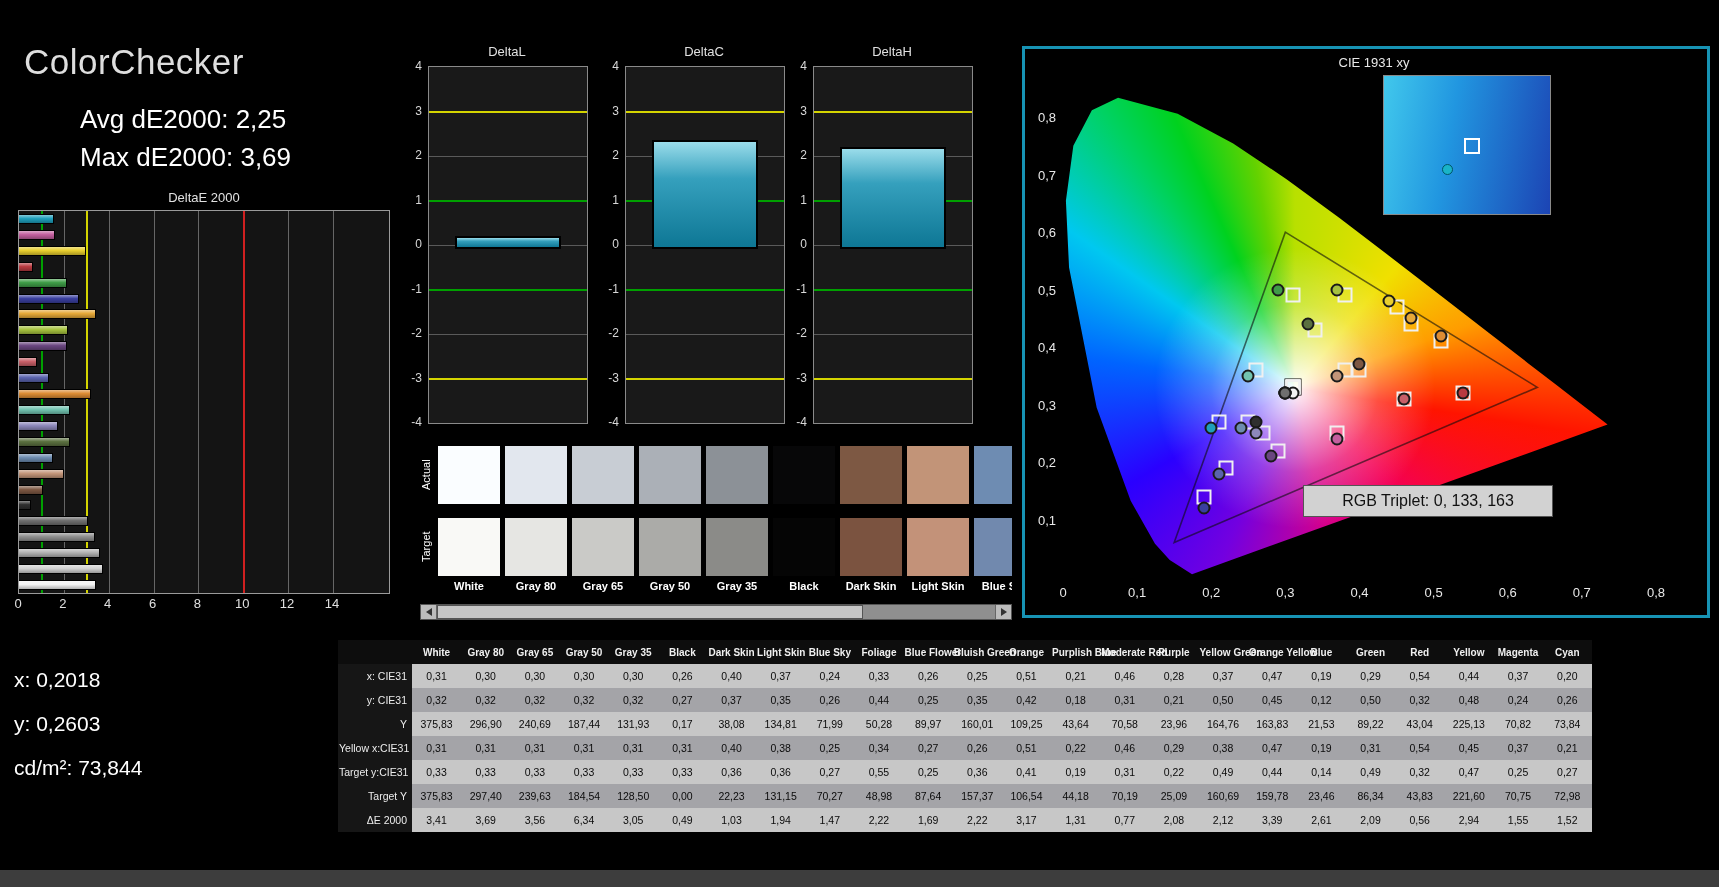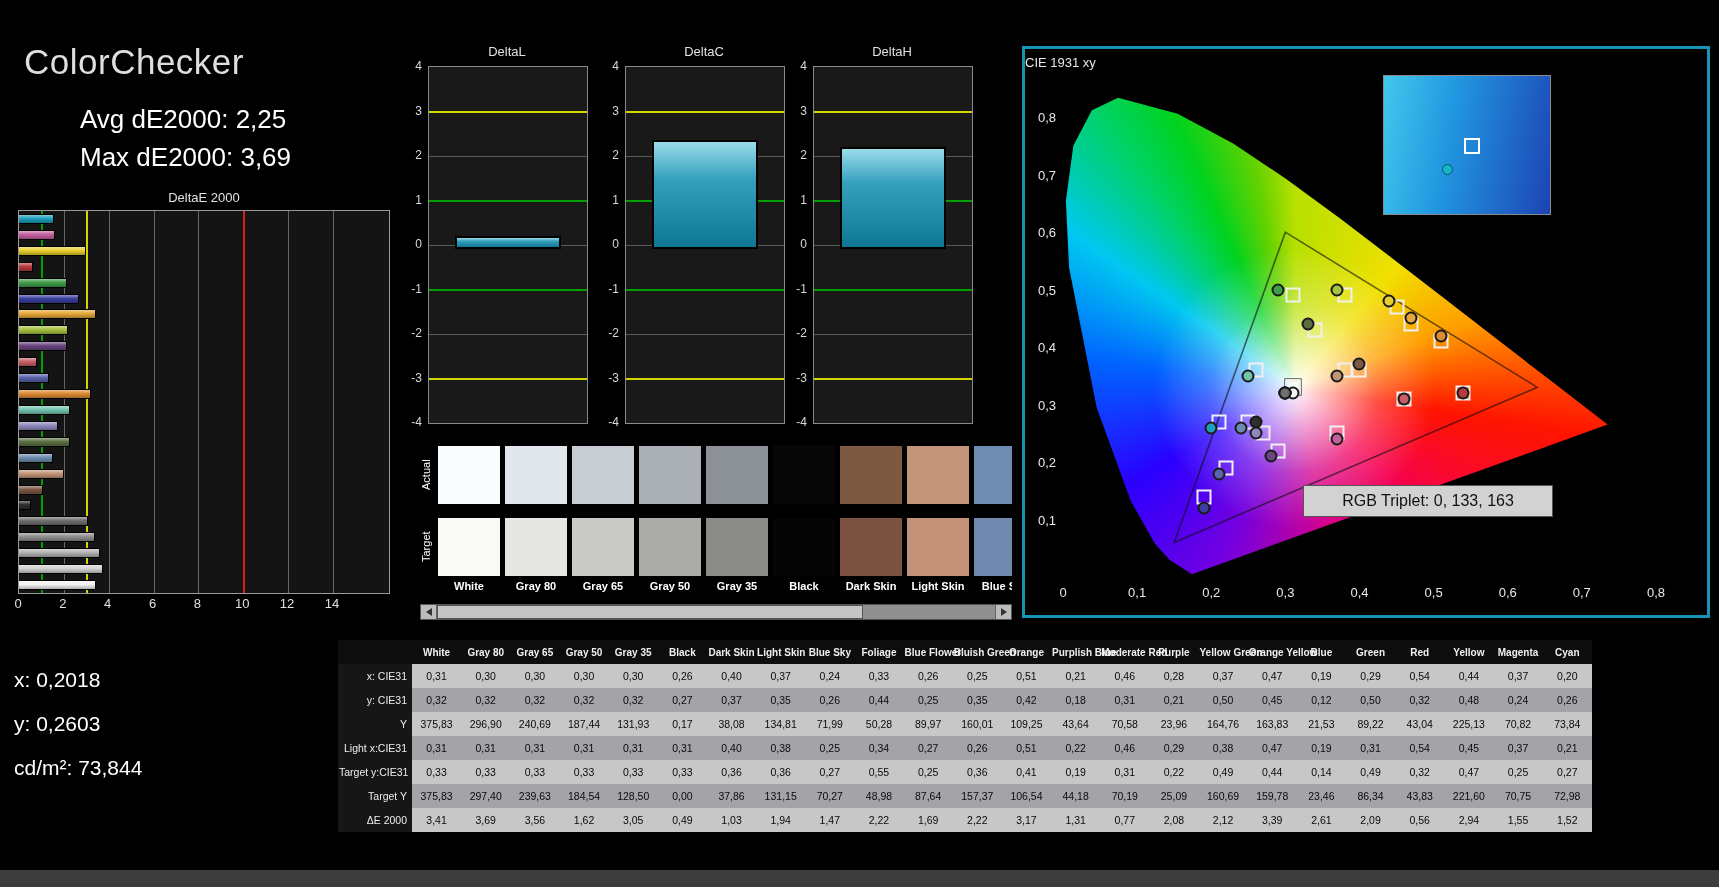--- a/index.html
+++ b/index.html
@@ -59,21 +59,21 @@
   .sb-btn:first-child{border-right:1px solid #666}
   .sb-btn:last-child{border-left:1px solid #666}
   .arr{width:0;height:0;border-style:solid}
   .arr-l{border-width:4px 6px 4px 0;border-color:transparent #333 transparent transparent}
   .arr-r{border-width:4px 0 4px 6px;border-color:transparent transparent transparent #333}
   .sb-track{flex:1;position:relative;background:#8f8f8f}
   .sb-thumb{position:absolute;left:0;top:0;bottom:0;width:76%;background:#c6c6c6;border:1px solid #555}
 
   
   #cie-panel{left:1022px;top:46px;width:682px;height:566px;border:3px solid #1793b4;background:#000}
-  #cie-title{position:absolute;top:6px;left:0;width:100%;font-size:13px;color:#e8e8e8}
+  #cie-title{position:absolute;top:6px;left:8px;width:100%;text-align:center;font-size:13px;color:#e8e8e8}
   #cie-plot{position:absolute;left:38px;top:28px;width:630px;height:500px}
   .horseshoe{position:absolute;left:0;top:0;width:100%;height:100%;
     background:
       radial-gradient(circle 140px at 36.8% 62.2%, rgba(255,255,255,.98) 0, rgba(255,255,255,.25) 60%, rgba(255,255,255,0) 100%),
       conic-gradient(from 0deg at 36.8% 62.2%,
         #b8e000 0deg,#f0e000 40deg,#ff9d00 70deg,#ff1400 99deg,#f40055 135deg,#d4008c 168deg,
         #7300e0 203deg,#2a00ff 240deg,#0064ff 278deg,#00c8f0 305deg,#00d264 325deg,#00d21e 336deg,
         #64d200 350deg,#b8e000 360deg);
     clip-path:polygon(20.48% 99.43%,16.94% 96.59%,14.6% 93.36%,10.74% 84.75%,5.34% 66.09%,0.96% 38.11%,
       0.46% 24.74%,1.64% 13.77%,4.58% 6.67%,8.74% 4.16%,18.2% 7.37%,27.01% 13.3%,35.48% 20.43%,
@@ -501,21 +501,21 @@
         <td>164,76</td>
         <td>163,83</td>
         <td>21,53</td>
         <td>89,22</td>
         <td>43,04</td>
         <td>225,13</td>
         <td>70,82</td>
         <td>73,84</td>
       </tr>
       <tr class="dark">
-        <th>Light x:CIE31</th>
+        <th>Yellow x:CIE31</th>
         <td>0,31</td>
         <td>0,31</td>
         <td>0,31</td>
         <td>0,31</td>
         <td>0,31</td>
         <td>0,31</td>
         <td>0,40</td>
         <td>0,38</td>
         <td>0,25</td>
         <td>0,34</td>
@@ -562,21 +562,21 @@
         <td>0,27</td>
       </tr>
       <tr class="dark">
         <th>Target Y</th>
         <td>375,83</td>
         <td>297,40</td>
         <td>239,63</td>
         <td>184,54</td>
         <td>128,50</td>
         <td>0,00</td>
-        <td>37,86</td>
+        <td>22,23</td>
         <td>131,15</td>
         <td>70,27</td>
         <td>48,98</td>
         <td>87,64</td>
         <td>157,37</td>
         <td>106,54</td>
         <td>44,18</td>
         <td>70,19</td>
         <td>25,09</td>
         <td>160,69</td>
@@ -586,21 +586,21 @@
         <td>43,83</td>
         <td>221,60</td>
         <td>70,75</td>
         <td>72,98</td>
       </tr>
       <tr class="light">
         <th>ΔE 2000</th>
         <td>3,41</td>
         <td>3,69</td>
         <td>3,56</td>
-        <td>1,62</td>
+        <td>6,34</td>
         <td>3,05</td>
         <td>0,49</td>
         <td>1,03</td>
         <td>1,94</td>
         <td>1,47</td>
         <td>2,22</td>
         <td>1,69</td>
         <td>2,22</td>
         <td>3,17</td>
         <td>1,31</td>

